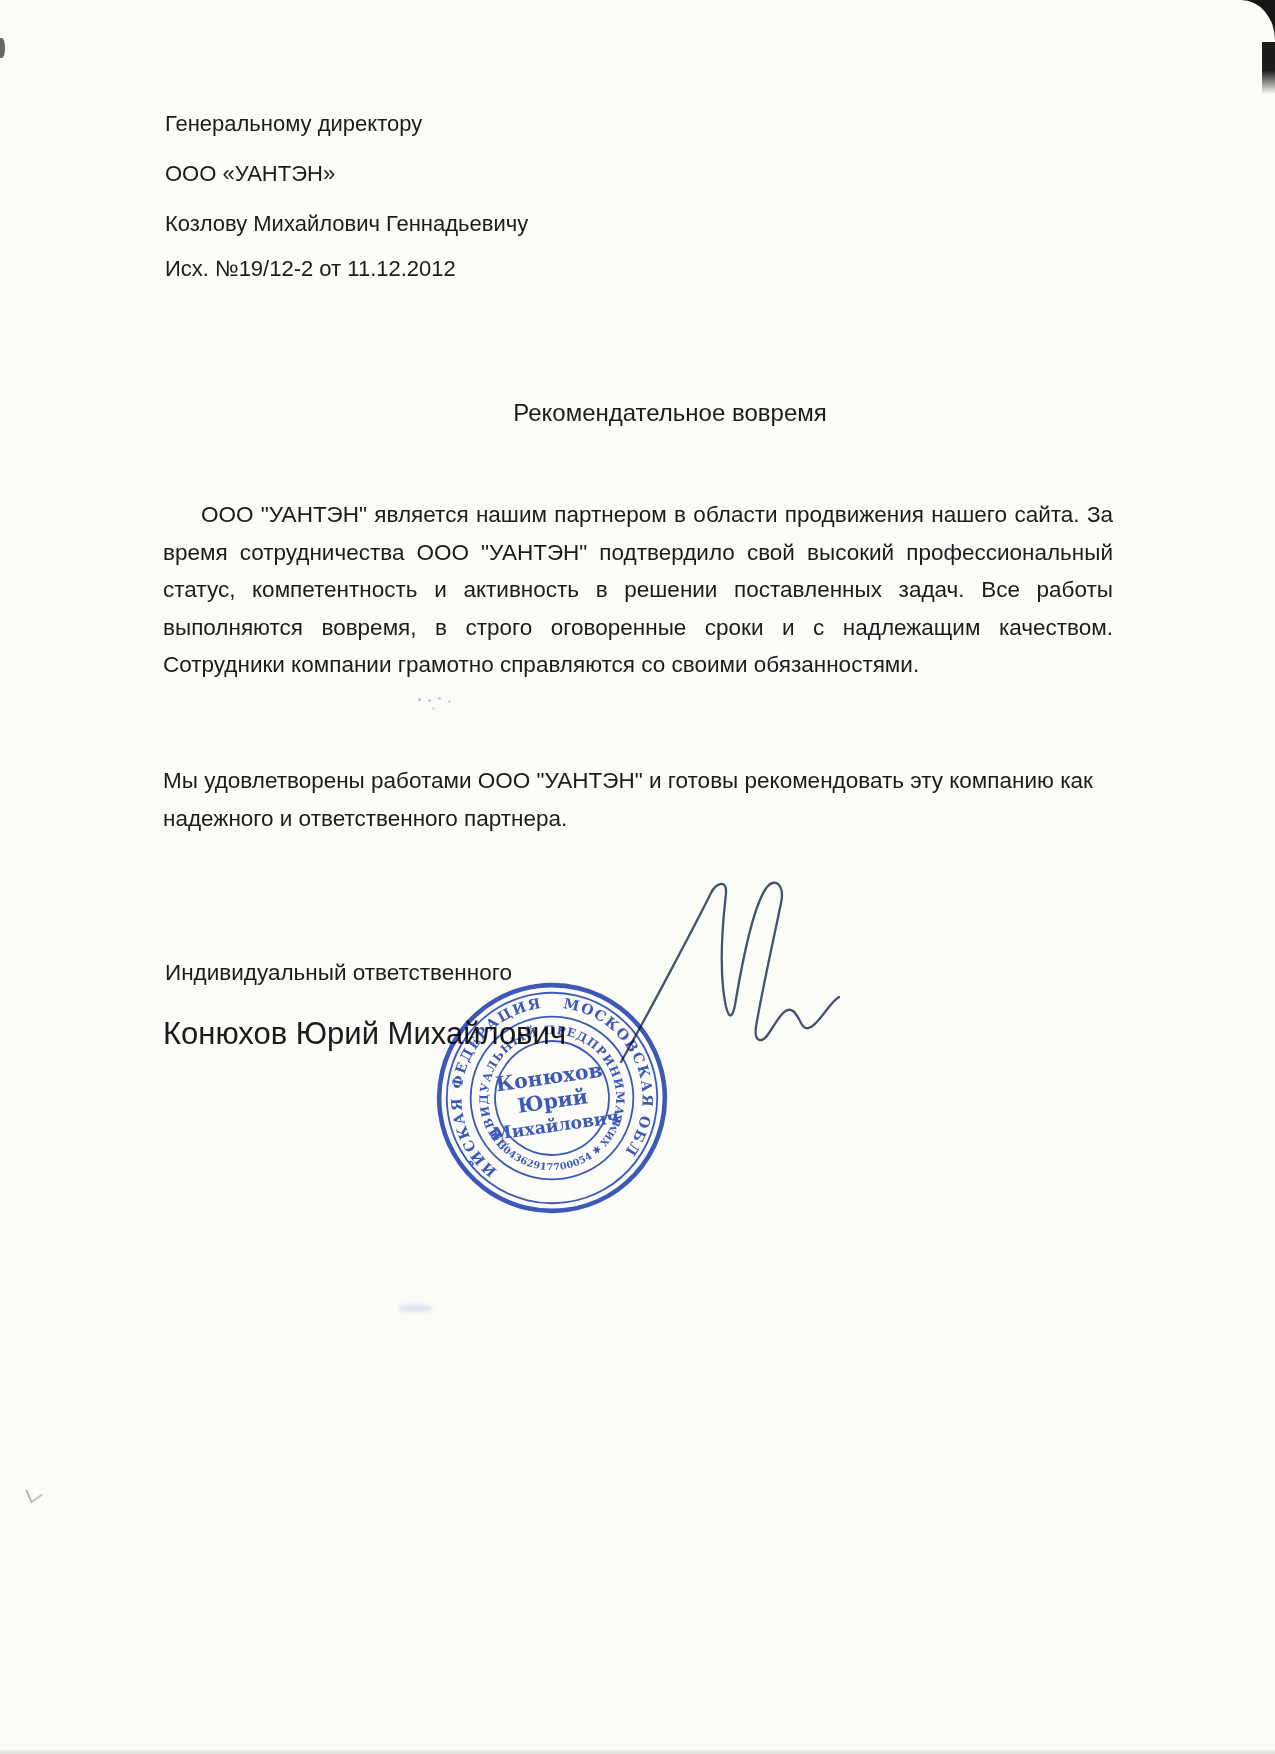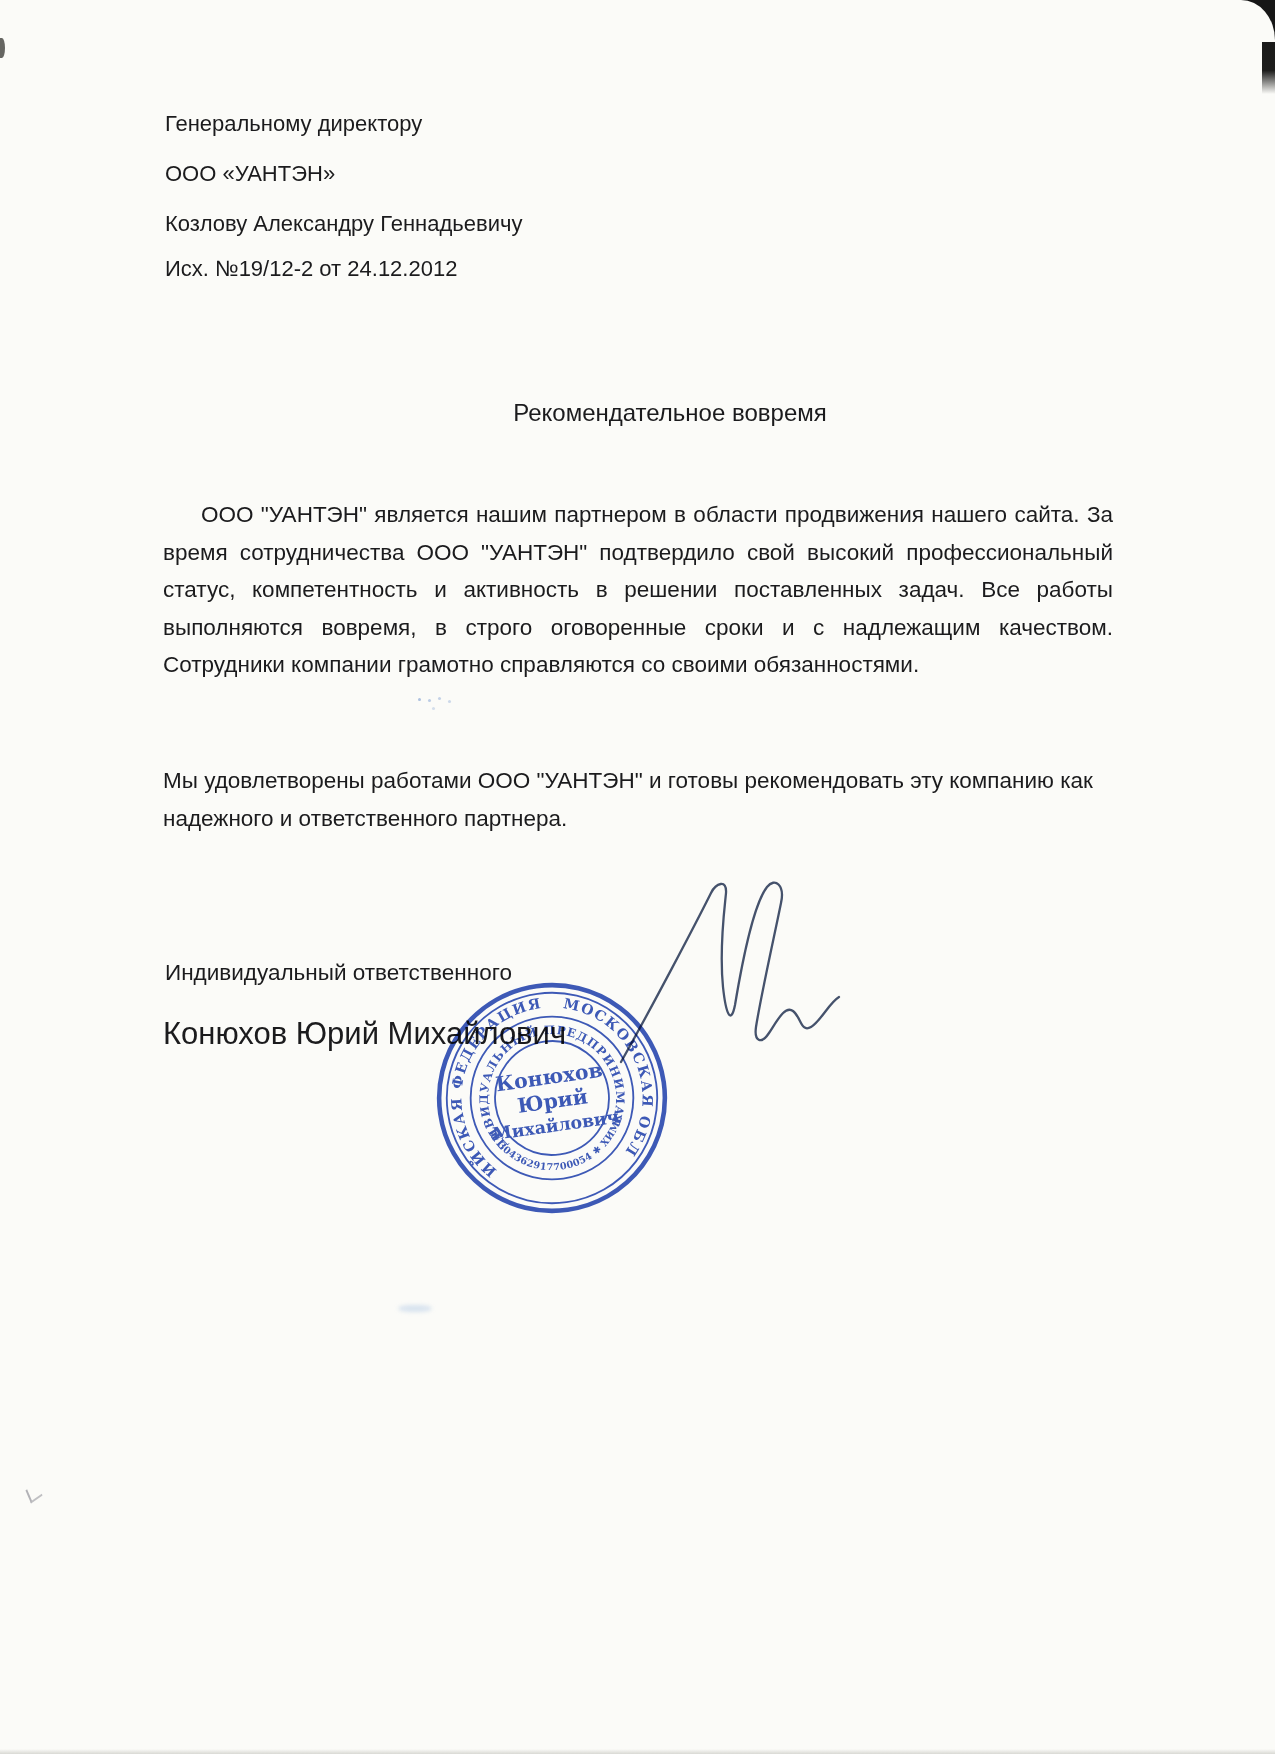--- a/index.html
+++ b/index.html
@@ -58,24 +58,24 @@
   svg text{font-weight:bold;}
 </style>
 </head>
 <body>
 
 <div class="page">
 
   <div class="abs recipient-block">
     <div class="recipient-line">Генеральному директору</div>
     <div class="recipient-line">ООО «УАНТЭН»</div>
-    <div class="recipient-line">Козлову Александру Геннадьевичу</div>
+    <div class="recipient-line">Козлову Михайлович Геннадьевичу</div>
   </div>
 
-  <div class="abs reference-line">Исх. №19/12-2 от 24.12.2012</div>
+  <div class="abs reference-line">Исх. №19/12-2 от 11.12.2012</div>
 
   <div class="abs letter-title">Рекомендательное вовремя</div>
 
   <div class="abs body-paragraph para-1">ООО "УАНТЭН" является нашим партнером в области продвижения нашего сайта. За время сотрудничества ООО "УАНТЭН" подтвердило свой высокий профессиональный статус, компетентность и активность в решении поставленных задач. Все работы выполняются вовремя, в строго оговоренные сроки и с надлежащим качеством. Сотрудники компании грамотно справляются со своими обязанностями.</div>
   <div class="abs body-paragraph para-2">Мы удовлетворены работами ООО "УАНТЭН"  и готовы рекомендовать эту компанию как надежного и ответственного партнера.</div>
 
   <div class="abs signer-role">Индивидуальный ответственного</div>
   <div class="abs signer-name">Конюхов Юрий Михайлович</div>
 
   <svg class="abs stamp-svg" viewBox="0 0 240 240">

